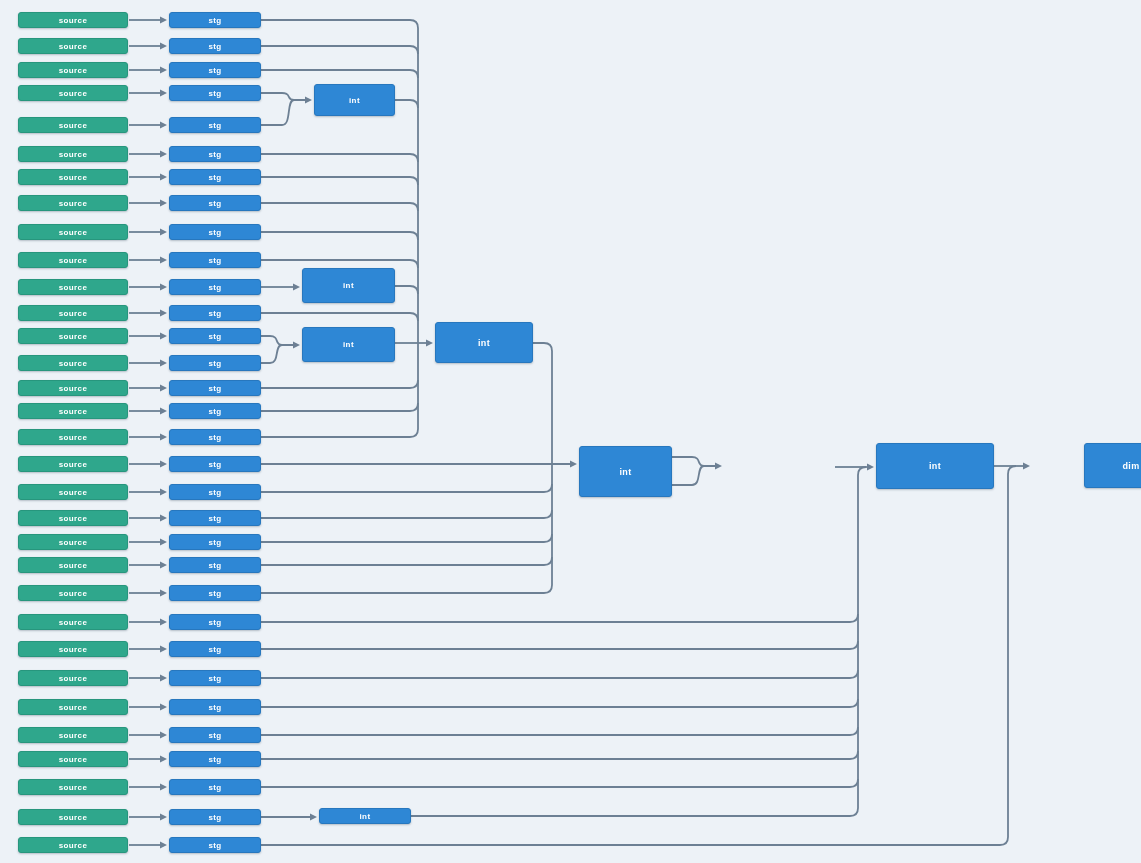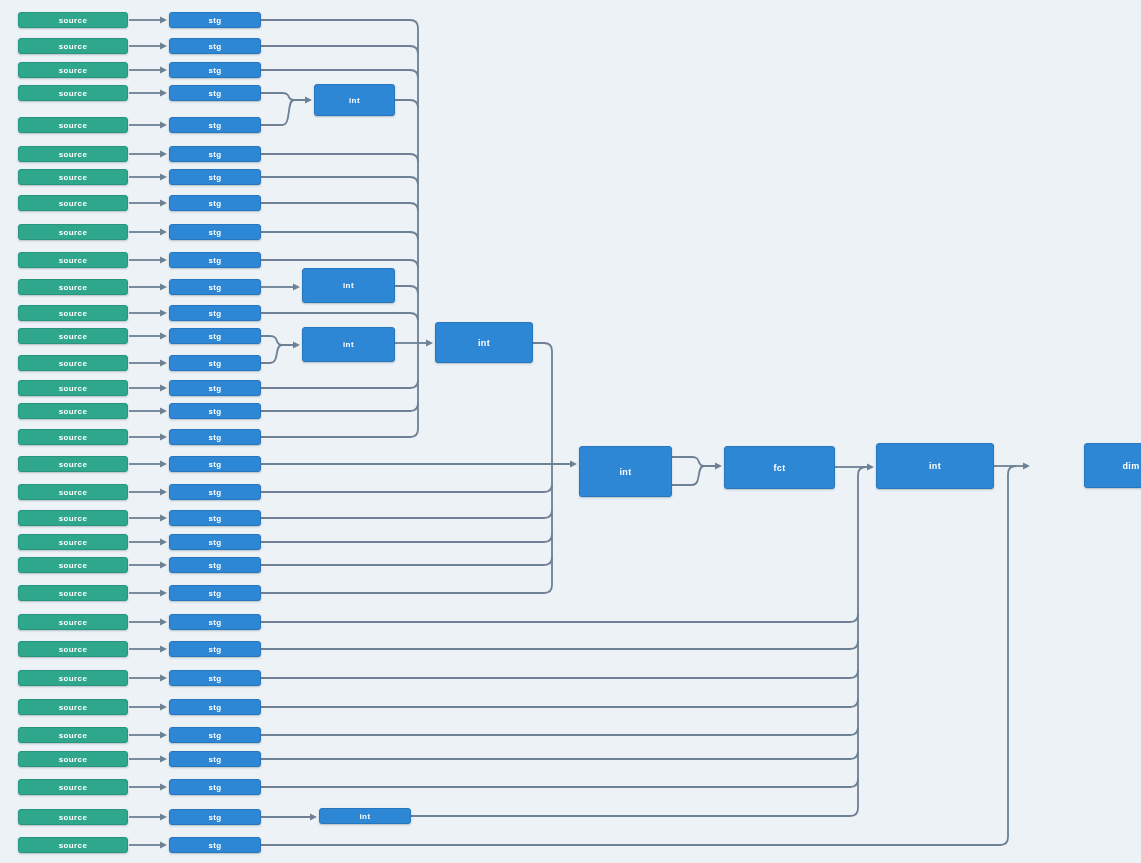--- a/index.html
+++ b/index.html
@@ -350,23 +350,20 @@
     </div>
     <div class="node" style="left: 302px; top: 327px; width: 93px; height: 35px; background: rgb(46, 135, 213); border: 1px solid rgb(39, 119, 190); color: rgb(255, 255, 255);">
       <span>int</span>
     </div>
     <div class="node lg" style="left: 435px; top: 322px; width: 98px; height: 41px; background: rgb(46, 135, 213); border: 1px solid rgb(39, 119, 190); color: rgb(255, 255, 255);">
       <span>int</span>
     </div>
     <div class="node lg" style="left: 579px; top: 446px; width: 93px; height: 51px; background: rgb(46, 135, 213); border: 1px solid rgb(39, 119, 190); color: rgb(255, 255, 255);">
       <span>int</span>
     </div>
-    <div class="node lg" style="left: 724px; top: 446px; width: 111px; height: 43px; background: rgb(46, 135, 213); border: 1px solid rgb(39, 119, 190); color: rgb(255, 255, 255);">
-      <span>fct</span>
-    </div>
     <div class="node lg" style="left: 876px; top: 443px; width: 118px; height: 46px; background: rgb(46, 135, 213); border: 1px solid rgb(39, 119, 190); color: rgb(255, 255, 255);">
       <span>int</span>
     </div>
     <div class="node lg" style="left: 1084px; top: 443px; width: 94px; height: 45px; background: rgb(46, 135, 213); border: 1px solid rgb(39, 119, 190); color: rgb(255, 255, 255);">
       <span>dim</span>
     </div>
     <div class="node" style="left: 319px; top: 808px; width: 92px; height: 16px; background: rgb(46, 135, 213); border: 1px solid rgb(39, 119, 190); color: rgb(255, 255, 255);">
       <span>int</span>
     </div>
   </div>

